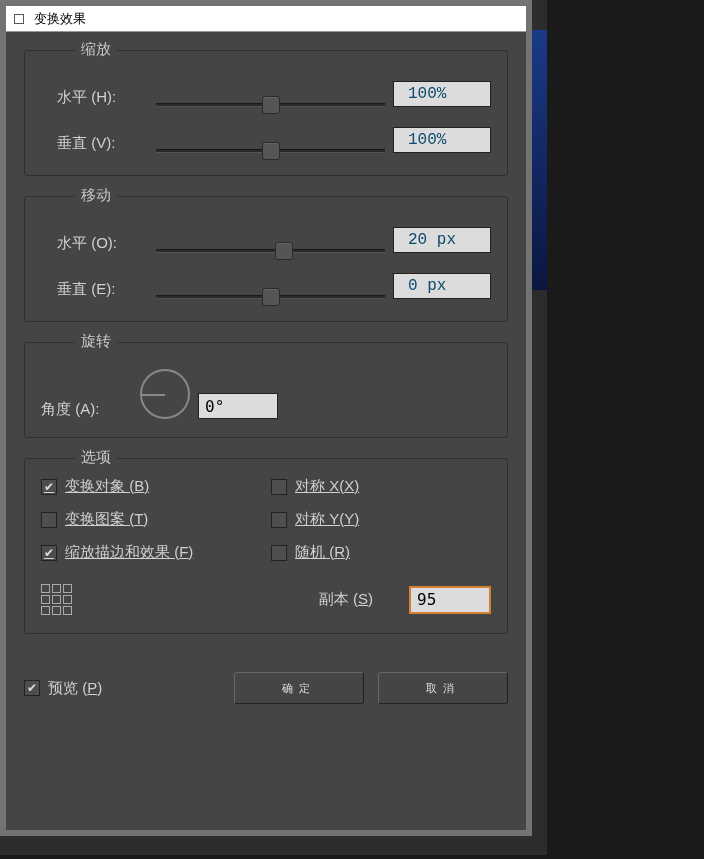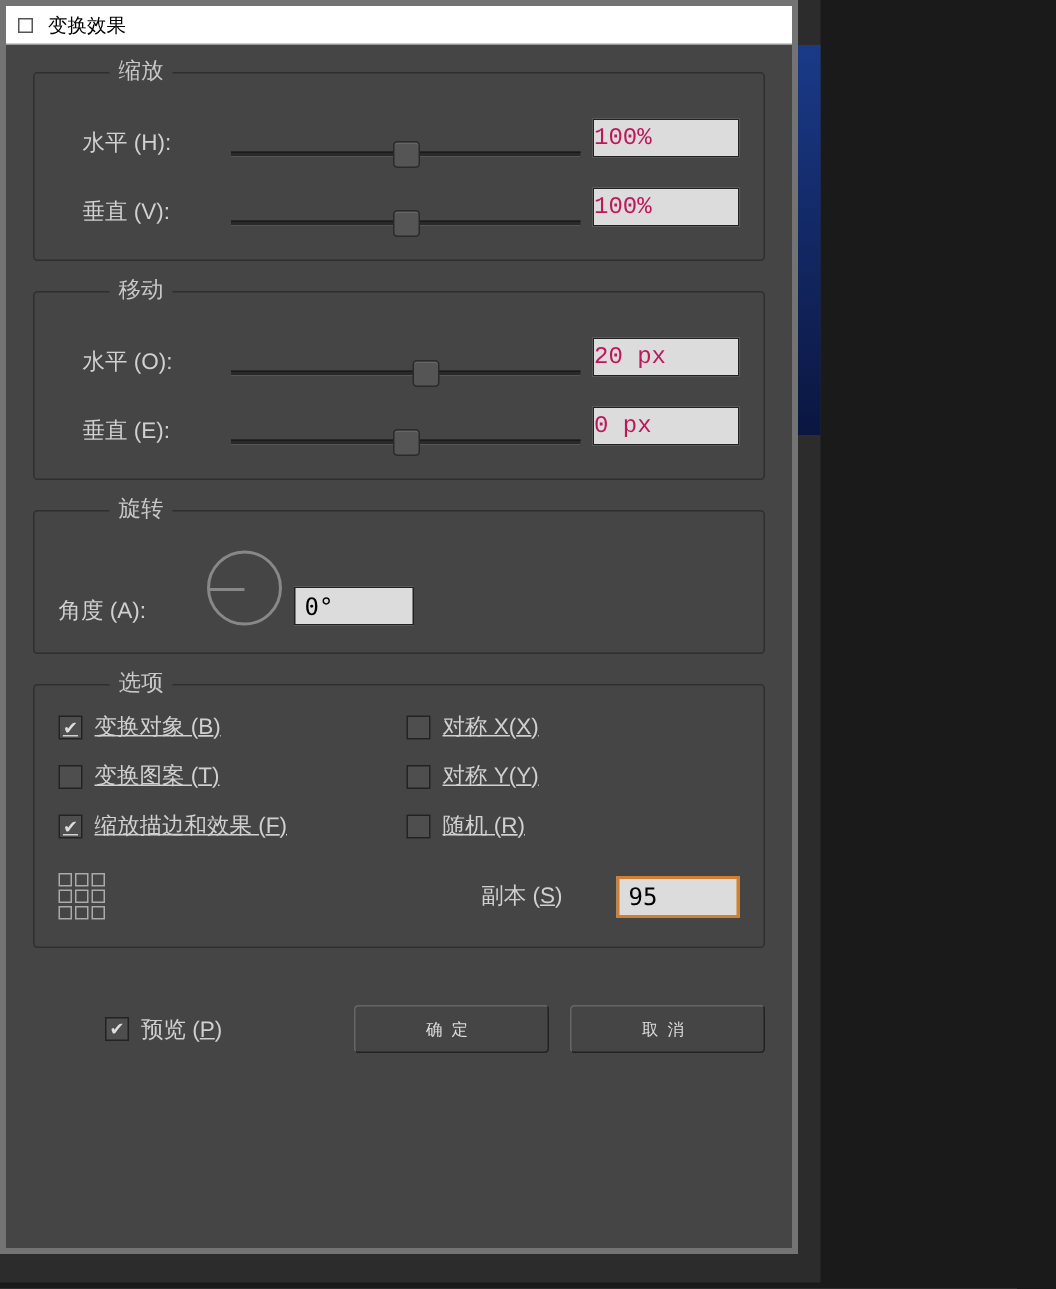--- a/index.html
+++ b/index.html
@@ -11,21 +11,21 @@
     width: 704px;
     height: 859px;
     overflow: hidden;
   }
   .window {
     position: absolute;
     left: 0;
     top: 0;
     width: 532px;
     height: 836px;
-    border: 4px solid #737373;
+    border: 6px solid #737373;
     background: #454545;
   }
   .titlebar {
     background: #ffffff;
     height: 26px;
     border-bottom: 1px solid #999;
     display: flex;
     align-items: center;
     padding: 0 8px;
     color: #000;
@@ -84,23 +84,23 @@
     background: #555;
     border: 1px solid #2a2a2a;
     border-radius: 3px;
     transform: translateX(-50%);
     box-shadow: inset 0 1px 0 rgba(255,255,255,0.1);
   }
   .value-box {
     width: 98px;
     height: 26px;
     background: #dcdcdc;
-    color: #be185d;
+    color: #0c4a6e;
     border: 1px solid #222;
-    padding: 2px 0;
+    padding: 2px 14px;
     font-family: "SimSun", "Courier New", monospace;
     font-size: 16px;
     line-height: 20px;
   }
   .angle-row {
     display: flex;
     align-items: flex-end;
     margin-top: 8px;
   }
   .angle-dial {
@@ -187,21 +187,20 @@
     padding: 2px 6px;
     font-family: "SimSun", monospace;
     font-size: 16px;
     margin-left: 28px;
   }
   .footer {
     display: flex;
     align-items: center;
     gap: 14px;
     padding: 6px 18px 0 18px;
-    margin-left: 48px;
   }
   .footer .check { margin-right: auto; }
   .btn {
     width: 130px;
     height: 32px;
     background: #454545;
     border: 1px solid #222;
     border-top-color: #666;
     border-left-color: #666;
     color: #ddd;

